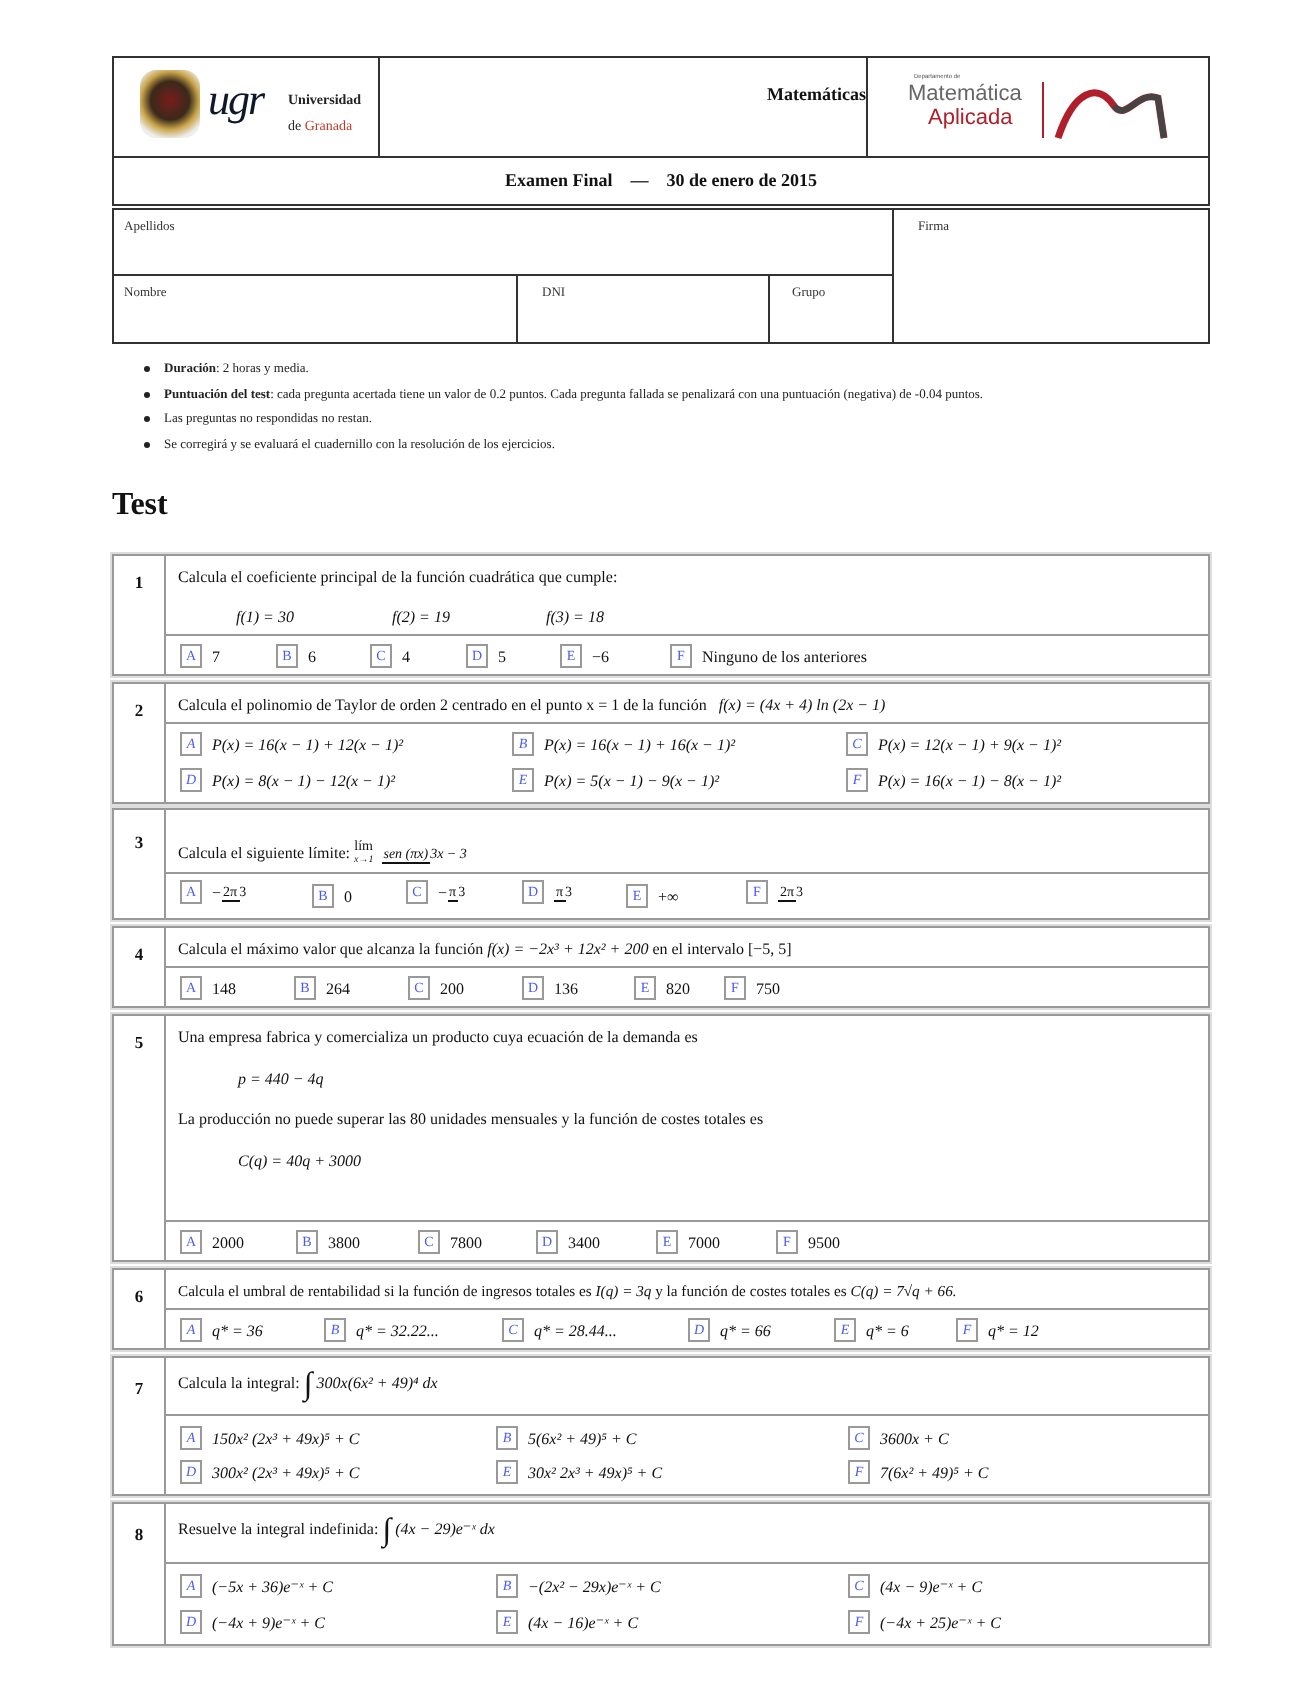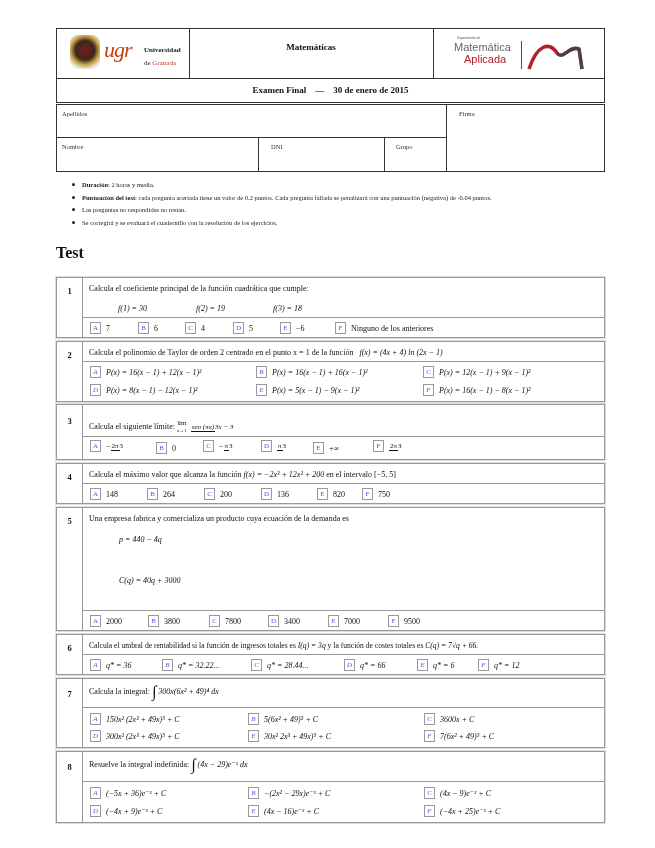--- a/index.html
+++ b/index.html
@@ -3,24 +3,24 @@
 <meta charset="utf-8">
 <style>
   html, body { margin: 0; padding: 0; background: #ffffff; }
   body { width: 655px; height: 848px; position: relative; font-family: "Liberation Serif", "DejaVu Serif", serif; color: #111; overflow: hidden; }
   .abs { position: absolute; }
   .hdr { left: 56px; top: 28px; width: 549px; height: 75px; border: 1px solid #333; box-sizing: border-box; }
   .hdr .row1 { position: absolute; left: 0; top: 0; width: 100%; height: 49px; border-bottom: 1px solid #333; }
   .hdr .cell-l { position: absolute; left: 0; top: 0; width: 132px; height: 49px; border-right: 1px solid #333; }
   .hdr .cell-m { position: absolute; left: 132px; top: 0; width: 244px; height: 49px; border-right: 1px solid #333; text-align: center; }
   .hdr .cell-r { position: absolute; left: 377px; top: 0; width: 170px; height: 49px; }
-  .hdr .title { font-size: 9px; font-weight: bold; margin-top: 13px; }
+  .hdr .title { font-size: 9px; font-weight: bold; margin-top: 13px; text-align: right; }
   .hdr .sub { font-size: 8.5px; margin-top: 9px; }
   .hdr .row2 { position: absolute; left: 0; top: 49px; width: 100%; height: 24px; text-align: center; font-size: 9px; font-weight: bold; line-height: 24px; }
-  .ugr-text { position: absolute; left: 47px; top: 8px; font-size: 22px; font-style: italic; color: #c2410c; font-family: "Liberation Serif", serif; letter-spacing: -1px; }
+  .ugr-text { position: absolute; left: 47px; top: 8px; font-size: 22px; font-style: italic; color: #0f172a; font-family: "Liberation Serif", serif; letter-spacing: -1px; }
   .ugr-uni { position: absolute; left: 87px; top: 17px; font-size: 7px; font-weight: bold; color: #222; }
   .ugr-gra { position: absolute; left: 87px; top: 30px; font-size: 7px; color: #222; }
   .ugr-gra span { color: #c0392b; }
   .crest { position: absolute; left: 13px; top: 6px; width: 30px; height: 34px; border-radius: 8px; background: radial-gradient(circle at 50% 45%, #7a1c1c 0, #3a2a1a 40%, #c9a44a 60%, #eee 80%); }
   .ma-small { position: absolute; left: 23px; top: 7px; font-size: 3px; color: #555; font-family: "Liberation Sans", sans-serif; }
   .ma-1 { position: absolute; left: 20px; top: 12px; font-size: 11px; color: #666; font-family: "Liberation Sans", sans-serif; }
   .ma-2 { position: absolute; left: 30px; top: 24px; font-size: 11px; color: #b0202a; font-family: "Liberation Sans", sans-serif; }
   .ma-bar { position: absolute; left: 87px; top: 12px; width: 1px; height: 28px; background: #b0202a; }
   .ma-arc { position: absolute; left: 93px; top: 10px; }
 
@@ -264,20 +264,21 @@
         <span>750</span>
       </div>
   </div>
 </div>
 
 <div class="q" style="top:507px;height:124px;">
   <div class="num">5</div>
   <div class="body">
     <div class="stem">Una empresa fabrica y comercializa un producto cuya ecuación de la demanda es</div>
     <span class="eq-line math" style="left:36px;top:27px">p = 440 − 4q</span>
+    <span class="eq-line" style="left:6px;top:47px">La producción no puede superar las 80 unidades mensuales y la función de costes totales es</span>
     <span class="eq-line math" style="left:36px;top:68px">C(q) = 40q + 3000</span>
   </div>
   <div class="opts" style="height:19px">
     <div class="opt" style="left:7px;top:4px">
         <span class="box">A</span>
         <span>2000</span>
       </div>
     <div class="opt" style="left:65px;top:4px">
         <span class="box">B</span>
         <span>3800</span>

